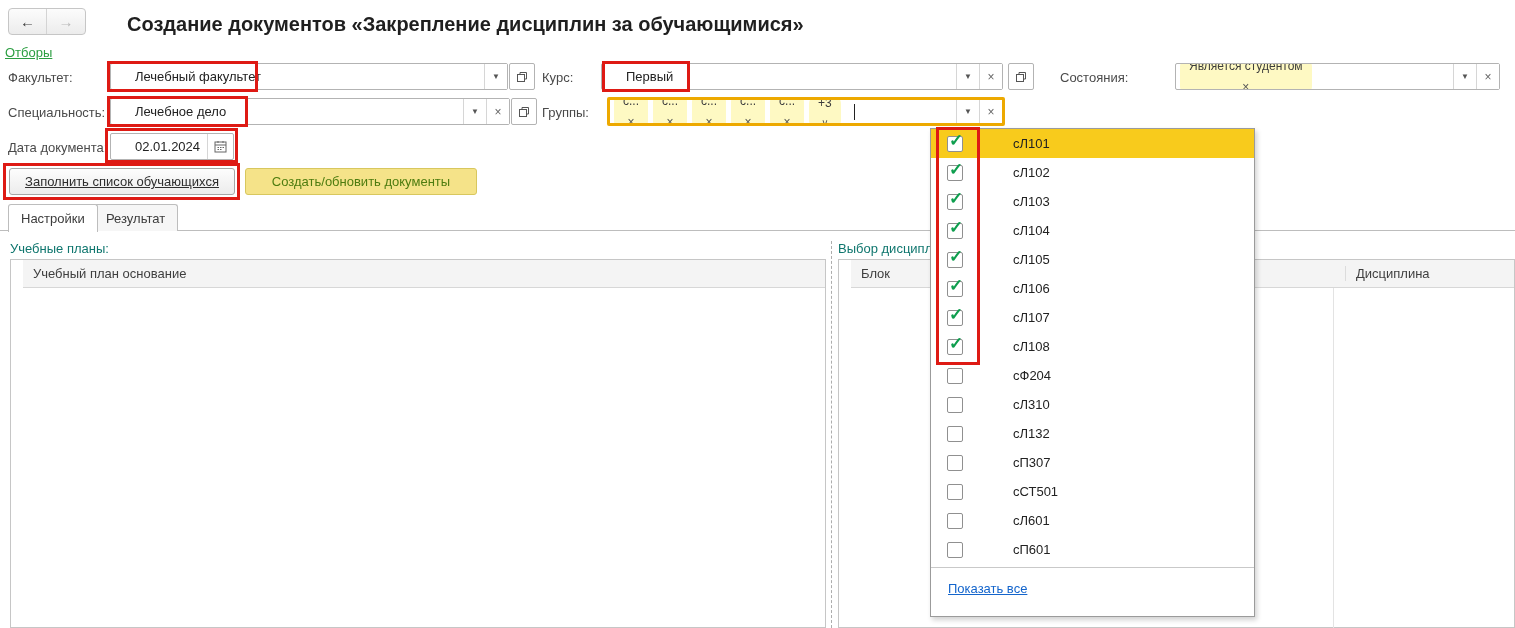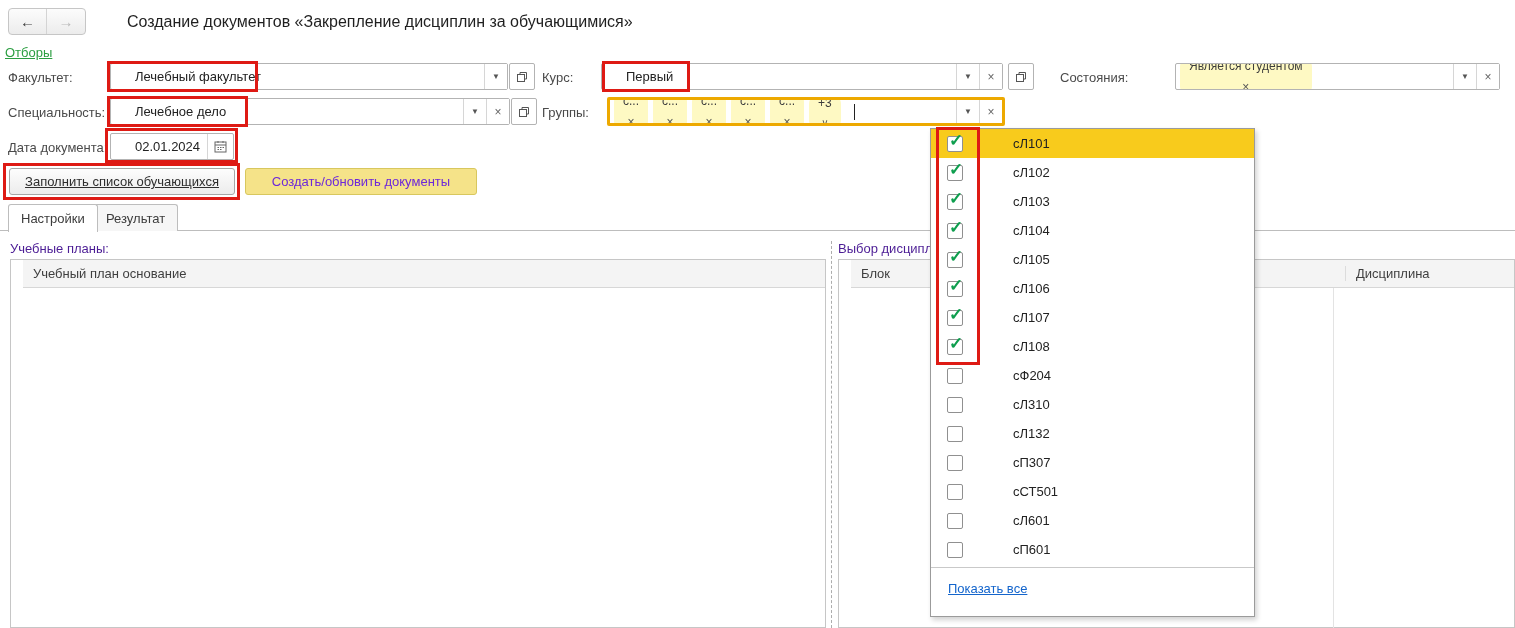--- a/index.html
+++ b/index.html
@@ -5,21 +5,21 @@
   * { margin:0; padding:0; box-sizing:border-box; }
   html,body { background:#fff; }
   body { font-family:"Liberation Sans", sans-serif; font-size:13px; color:#333; }
   #stage { position:relative; width:1515px; height:628px; background:#fff; overflow:hidden; }
 
   
   .navgroup { position:absolute; left:8px; top:8px; display:flex; border:1px solid #c6c6c6; border-radius:4px; background:linear-gradient(#fcfcfc,#ececec); height:27px; }
   .navbtn { width:38px; display:flex; align-items:center; justify-content:center; font-size:15px; cursor:pointer; }
   .navbtn.back { color:#3c3c3c; border-right:1px solid #d4d4d4; }
   .navbtn.fwd { color:#b9b9b9; }
-  .pagetitle { position:absolute; left:127px; top:13px; font-size:16px; font-weight:normal; color:#1f1f1f; }
+  .pagetitle { position:absolute; left:127px; top:13px; font-size:20px; font-weight:bold; color:#1f1f1f; }
   .filters-link { position:absolute; left:5px; top:45px; color:#2b9e41; text-decoration:underline; cursor:pointer; }
 
   
   .lbl { position:absolute; color:#4a4a4a; white-space:nowrap; }
 
   
   .fld { position:absolute; display:flex; align-items:stretch; background:#fff; border:1px solid #b3b3b3; border-radius:2px; height:27px; }
   .fval { flex:1; display:flex; align-items:center; padding:0 24px; color:#222; white-space:nowrap; overflow:hidden; }
   .fbtn { width:23px; display:flex; align-items:center; justify-content:center; border-left:1px solid #d6d6d6; color:#555; cursor:pointer; background:#fff; }
   .fbtn.arr { font-size:8px; }
@@ -33,32 +33,32 @@
   .pill-v { color:#555; font-size:10px; }
   .caret { display:inline-block; width:1px; height:16px; background:#222; margin-left:8px; vertical-align:middle; }
   .tagwrap { flex:1; display:flex; align-items:center; padding:0 4px; overflow:hidden; }
 
   
   .groups-fld { border:3px solid #eda900; border-radius:2px; height:29px; }
 
   
   .btn { position:absolute; height:27px; display:flex; align-items:center; justify-content:center; border-radius:3px; cursor:pointer; white-space:nowrap; }
   .btn.gray { background:linear-gradient(#fdfdfd,#ececec); border:1px solid #a6a6a6; color:#2e2e2e;text-decoration:underline; }
-  .btn.yellow { background:#f5e389; border:1px solid #d8c75e; color:#6d28d9; }
+  .btn.yellow { background:#f5e389; border:1px solid #d8c75e; color:#4d7c0f; }
 
   
   .ann { position:absolute; border:3px solid #de1a14; pointer-events:none; z-index:60; }
 
   
   .tabs { position:absolute; left:0; top:204px; width:1515px; height:27px; border-bottom:1px solid #bdbdbd; }
   .tab { position:absolute; top:0; height:27px; padding:0 12px; display:flex; align-items:center; border:1px solid #bdbdbd; border-bottom:none; border-radius:3px 3px 0 0; cursor:pointer; background:#f6f6f6; color:#3c3c3c; }
   .tab.active { background:#fff; height:28px; z-index:2; }
 
   
-  .panel-label { position:absolute; color:#4c1d95; white-space:nowrap; }
+  .panel-label { position:absolute; color:#0f766e; white-space:nowrap; }
   .gridtable { position:absolute; background:#fff; border:1px solid #c6c6c6;padding-left:12px; }
   .gridhead { height:28px; background:#f4f4f4; border-bottom:1px solid #d7d7d7; display:flex; align-items:center; color:#3f3f3f; }
   .gh-cell { padding:0 10px; white-space:nowrap; overflow:hidden; }
   .splitter { position:absolute; border-left:1px dashed #adadad; }
   .colline { position:absolute; border-left:1px solid #e3e3e3; }
 
   
   .popup { position:absolute; left:930px; top:128px; width:325px; height:489px; background:#fff; border:1px solid #9b9b9b; box-shadow:2px 3px 5px rgba(0,0,0,0.18); z-index:40; }
   .dd-row { height:29px; display:flex; align-items:center; cursor:pointer; }
   .dd-row.hl { background:#f8cb1c; }

